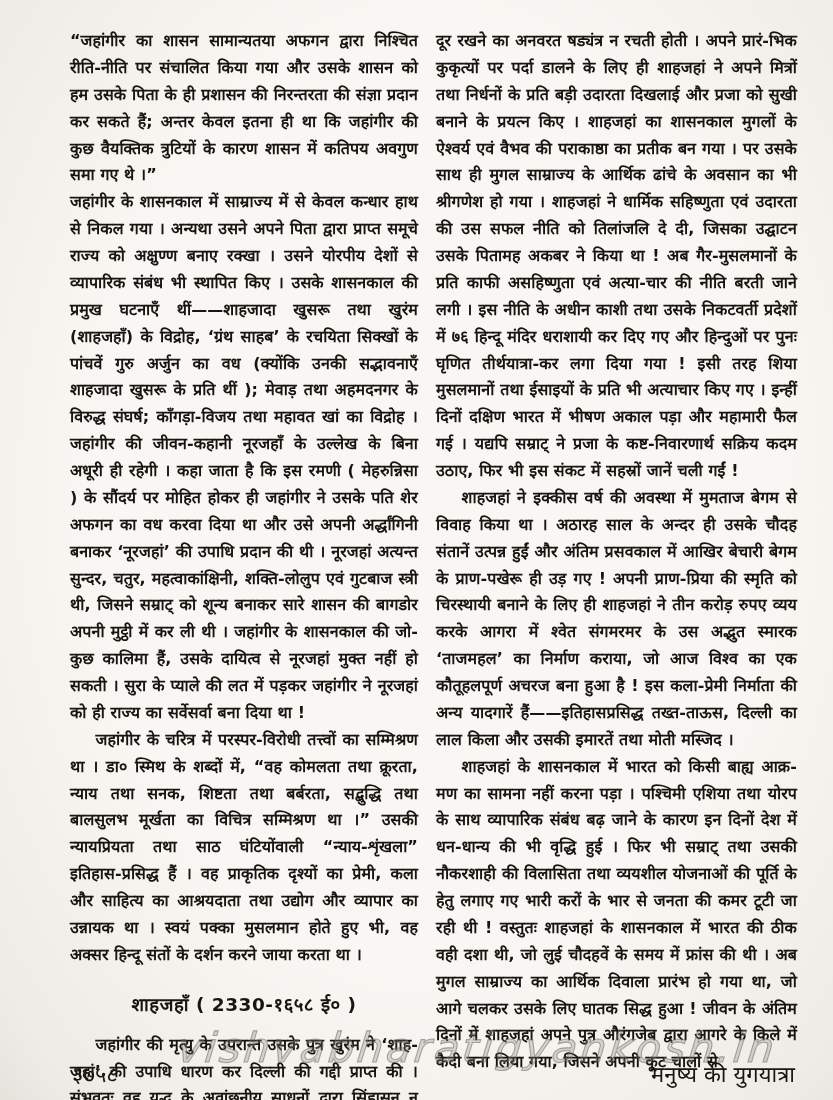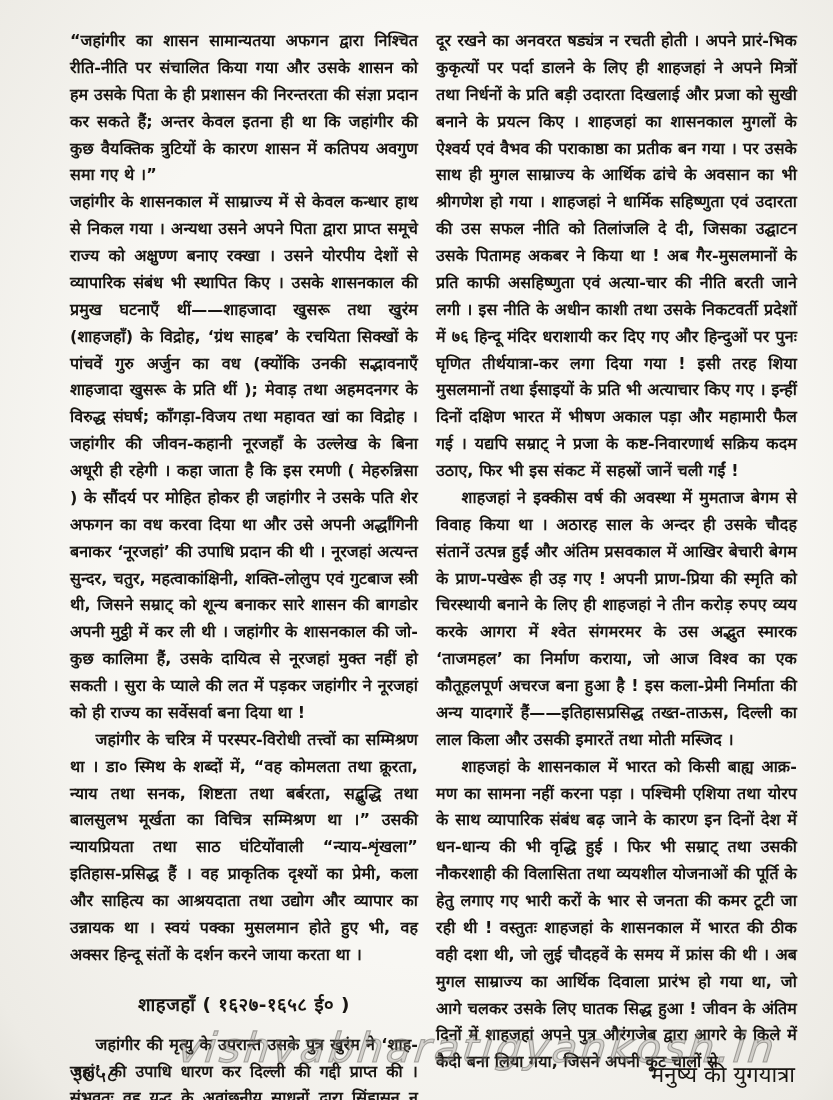--- a/index.html
+++ b/index.html
@@ -59,21 +59,21 @@
 </style>
 </head>
 <body>
 
 <div class="page">
   <div class="columns">
     <div class="col col-left">
         <p class="quote">“जहांगीर का शासन सामान्यतया अफगन द्वारा निश्चित रीति-नीति पर संचालित किया गया और उसके शासन को हम उसके पिता के ही प्रशासन की निरन्तरता की संज्ञा प्रदान कर सकते हैं; अन्तर केवल इतना ही था कि जहांगीर की कुछ वैयक्तिक त्रुटियों के कारण शासन में कतिपय अवगुण समा गए थे ।”</p>
         <p class="cont">जहांगीर के शासनकाल में साम्राज्य में से केवल कन्धार हाथ से निकल गया । अन्यथा उसने अपने पिता द्वारा प्राप्त समूचे राज्य को अक्षुण्ण बनाए रक्खा । उसने योरपीय देशों से व्यापारिक संबंध भी स्थापित किए । उसके शासनकाल की प्रमुख घटनाएँ थीं——शाहजादा खुसरू तथा खुरंम (शाहजहाँ) के विद्रोह, ‘ग्रंथ साहब’ के रचयिता सिक्खों के पांचवें गुरु अर्जुन का वध (क्योंकि उनकी सद्भावनाएँ शाहजादा खुसरू के प्रति थीं ); मेवाड़ तथा अहमदनगर के विरुद्ध संघर्ष; काँगड़ा-विजय तथा महावत खां का विद्रोह । जहांगीर की जीवन-कहानी नूरजहाँ के उल्लेख के बिना अधूरी ही रहेगी । कहा जाता है कि इस रमणी ( मेहरुन्निसा ) के सौंदर्य पर मोहित होकर ही जहांगीर ने उसके पति शेर अफगन का वध करवा दिया था और उसे अपनी अर्द्धांगिनी बनाकर ‘नूरजहां’ की उपाधि प्रदान की थी । नूरजहां अत्यन्त सुन्दर, चतुर, महत्वाकांक्षिनी, शक्ति-लोलुप एवं गुटबाज स्त्री थी, जिसने सम्राट् को शून्य बनाकर सारे शासन की बागडोर अपनी मुट्ठी में कर ली थी । जहांगीर के शासनकाल की जो-कुछ कालिमा हैं, उसके दायित्व से नूरजहां मुक्त नहीं हो सकती । सुरा के प्याले की लत में पड़कर जहांगीर ने नूरजहां को ही राज्य का सर्वेसर्वा बना दिया था !</p>
         <p class="para">जहांगीर के चरित्र में परस्पर-विरोधी तत्त्वों का सम्मिश्रण था । डा० स्मिथ के शब्दों में, “वह कोमलता तथा क्रूरता, न्याय तथा सनक, शिष्टता तथा बर्बरता, सद्बुद्धि तथा बालसुलभ मूर्खता का विचित्र सम्मिश्रण था ।” उसकी न्यायप्रियता तथा साठ घंटियोंवाली “न्याय-शृंखला” इतिहास-प्रसिद्ध हैं । वह प्राकृतिक दृश्यों का प्रेमी, कला और साहित्य का आश्रयदाता तथा उद्योग और व्यापार का उन्नायक था । स्वयं पक्का मुसलमान होते हुए भी, वह अक्सर हिन्दू संतों के दर्शन करने जाया करता था ।</p>
-        <h2 class="heading">शाहजहाँ ( १६२७-१६५८ ई० )</h2>
+        <h2 class="heading">शाहजहाँ ( 2330-१६५८ ई० )</h2>
         <p class="para">जहांगीर की मृत्यु के उपरान्त उसके पुत्र खुरंम ने ‘शाह-जहां’ की उपाधि धारण कर दिल्ली की गद्दी प्राप्त की । संभवतः वह युद्ध के अवांछनीय साधनों द्वारा सिंहासन न प्राप्त करता, यदि नूरजहां लगातार उसके पीछे पड़कर उसे गद्दी से</p>
       </div>
     <div class="col col-right">
         <p class="cont">दूर रखने का अनवरत षड्यंत्र न रचती होती । अपने प्रारं-भिक कुकृत्यों पर पर्दा डालने के लिए ही शाहजहां ने अपने मित्रों तथा निर्धनों के प्रति बड़ी उदारता दिखलाई और प्रजा को सुखी बनाने के प्रयत्न किए । शाहजहां का शासनकाल मुगलों के ऐश्वर्य एवं वैभव की पराकाष्ठा का प्रतीक बन गया । पर उसके साथ ही मुगल साम्राज्य के आर्थिक ढांचे के अवसान का भी श्रीगणेश हो गया । शाहजहां ने धार्मिक सहिष्णुता एवं उदारता की उस सफल नीति को तिलांजलि दे दी, जिसका उद्घाटन उसके पितामह अकबर ने किया था ! अब गैर-मुसलमानों के प्रति काफी असहिष्णुता एवं अत्या-चार की नीति बरती जाने लगी । इस नीति के अधीन काशी तथा उसके निकटवर्ती प्रदेशों में ७६ हिन्दू मंदिर धराशायी कर दिए गए और हिन्दुओं पर पुनः घृणित तीर्थयात्रा-कर लगा दिया गया ! इसी तरह शिया मुसलमानों तथा ईसाइयों के प्रति भी अत्याचार किए गए । इन्हीं दिनों दक्षिण भारत में भीषण अकाल पड़ा और महामारी फैल गई । यद्यपि सम्राट् ने प्रजा के कष्ट-निवारणार्थ सक्रिय कदम उठाए, फिर भी इस संकट में सहस्रों जानें चली गईं !</p>
         <p class="para">शाहजहां ने इक्कीस वर्ष की अवस्था में मुमताज बेगम से विवाह किया था । अठारह साल के अन्दर ही उसके चौदह संतानें उत्पन्न हुईं और अंतिम प्रसवकाल में आखिर बेचारी बेगम के प्राण-पखेरू ही उड़ गए ! अपनी प्राण-प्रिया की स्मृति को चिरस्थायी बनाने के लिए ही शाहजहां ने तीन करोड़ रुपए व्यय करके आगरा में श्वेत संगमरमर के उस अद्भुत स्मारक ‘ताजमहल’ का निर्माण कराया, जो आज विश्व का एक कौतूहलपूर्ण अचरज बना हुआ है ! इस कला-प्रेमी निर्माता की अन्य यादगारें हैं——इतिहासप्रसिद्ध तख्त-ताऊस, दिल्ली का लाल किला और उसकी इमारतें तथा मोती मस्जिद ।</p>
         <p class="para">शाहजहां के शासनकाल में भारत को किसी बाह्य आक्र-मण का सामना नहीं करना पड़ा । पश्चिमी एशिया तथा योरप के साथ व्यापारिक संबंध बढ़ जाने के कारण इन दिनों देश में धन-धान्य की भी वृद्धि हुई । फिर भी सम्राट् तथा उसकी नौकरशाही की विलासिता तथा व्ययशील योजनाओं की पूर्ति के हेतु लगाए गए भारी करों के भार से जनता की कमर टूटी जा रही थी ! वस्तुतः शाहजहां के शासनकाल में भारत की ठीक वही दशा थी, जो लुई चौदहवें के समय में फ्रांस की थी । अब मुगल साम्राज्य का आर्थिक दिवाला प्रारंभ हो गया था, जो आगे चलकर उसके लिए घातक सिद्ध हुआ ! जीवन के अंतिम दिनों में शाहजहां अपने पुत्र औरंगजेब द्वारा आगरे के किले में कैदी बना लिया गया, जिसने अपनी कूट चालों से</p>
       </div>
   </div>
 
   <div class="watermark">vishvabharatigyankosh.in</div>

